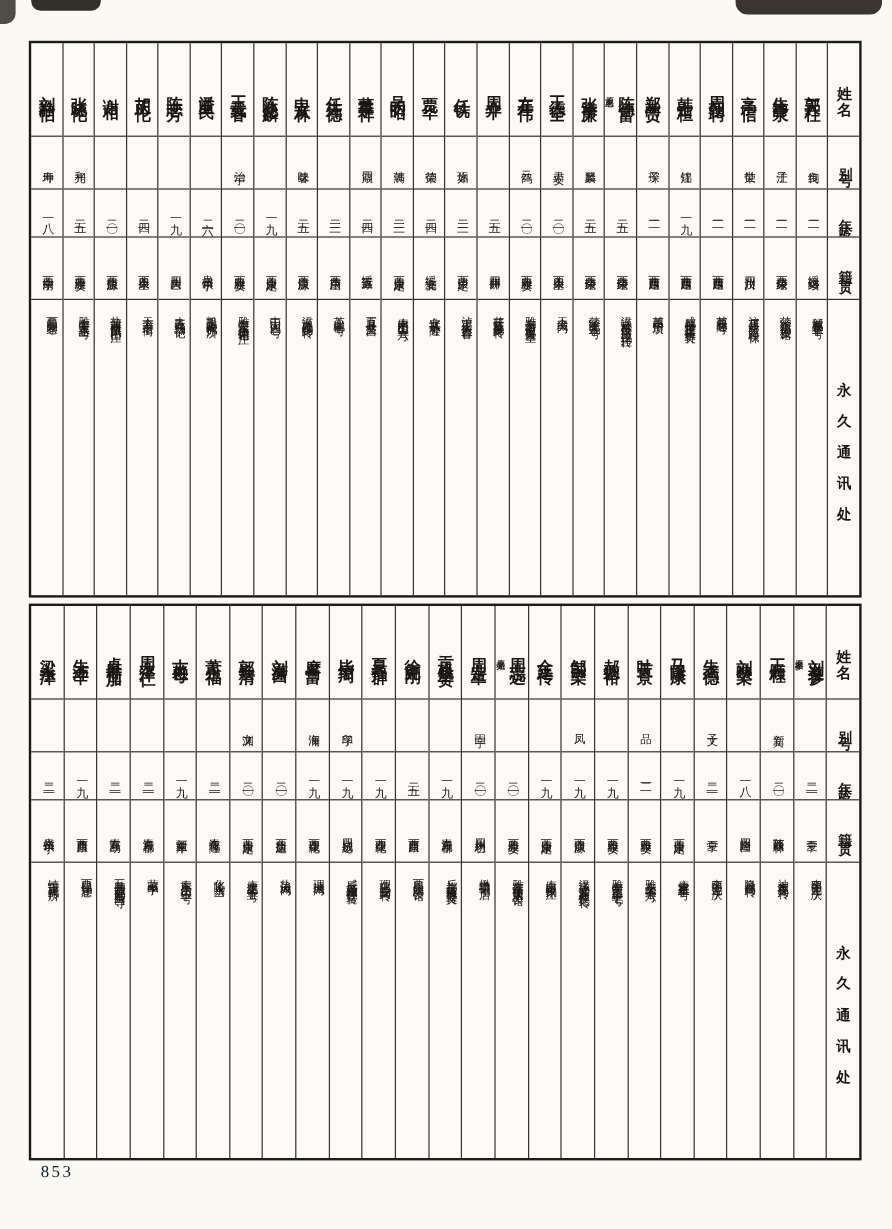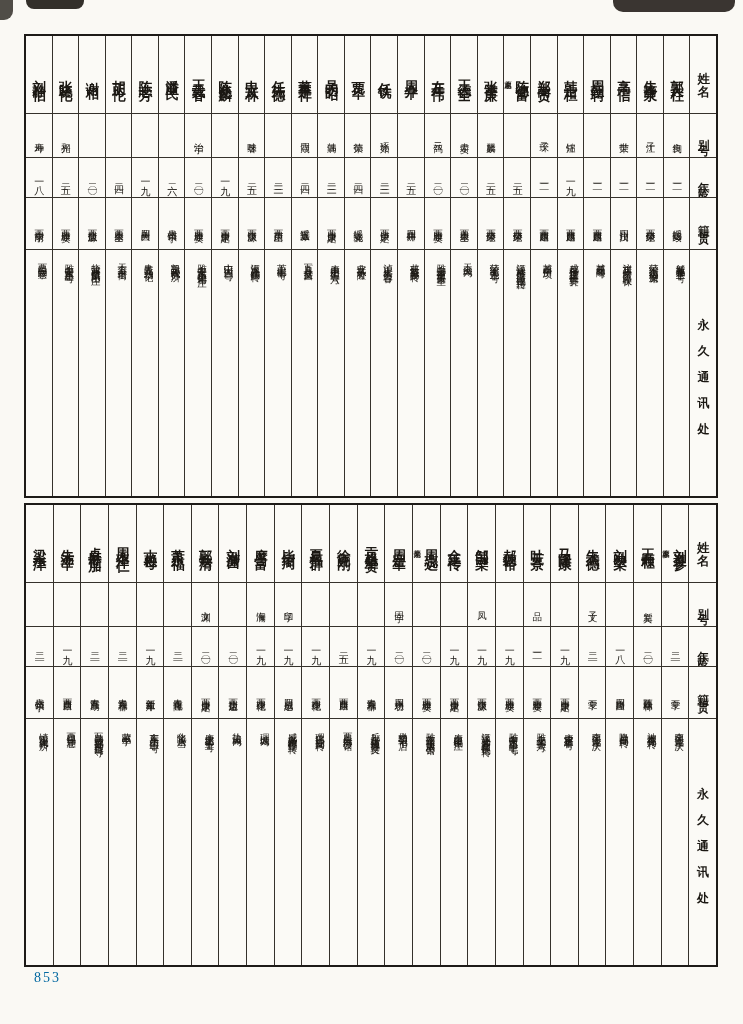--- a/index.html
+++ b/index.html
@@ -49,21 +49,21 @@
           padding:6px 4px 2px 0;}
 
   
   .header-col .cell{font-weight:bold;display:flex;align-items:center;justify-content:center;padding:0;}
   .h-name  {font-size:12.5px;letter-spacing:13px;}
   .h-alias {font-size:11.5px;letter-spacing:6px;}
   .h-age   {font-size:11.5px;letter-spacing:5px;}
   .h-origin{font-size:11.5px;letter-spacing:8px;}
   .h-addr  {font-size:12px;letter-spacing:26px;}
 
-  .pageno{position:absolute;left:34px;top:970px;font-size:14px;letter-spacing:2px;color:#0369a1;}
+  .pageno{position:absolute;left:34px;top:970px;font-size:14px;letter-spacing:2px;color:#0f172a;}
 </style>
 </head>
 <body>
 
 <div class="sheet">
   <div class="artifact artifact-a"></div>
   <div class="artifact artifact-b"></div>
   <div class="artifact artifact-c"></div>
 
   <div class="frame">

